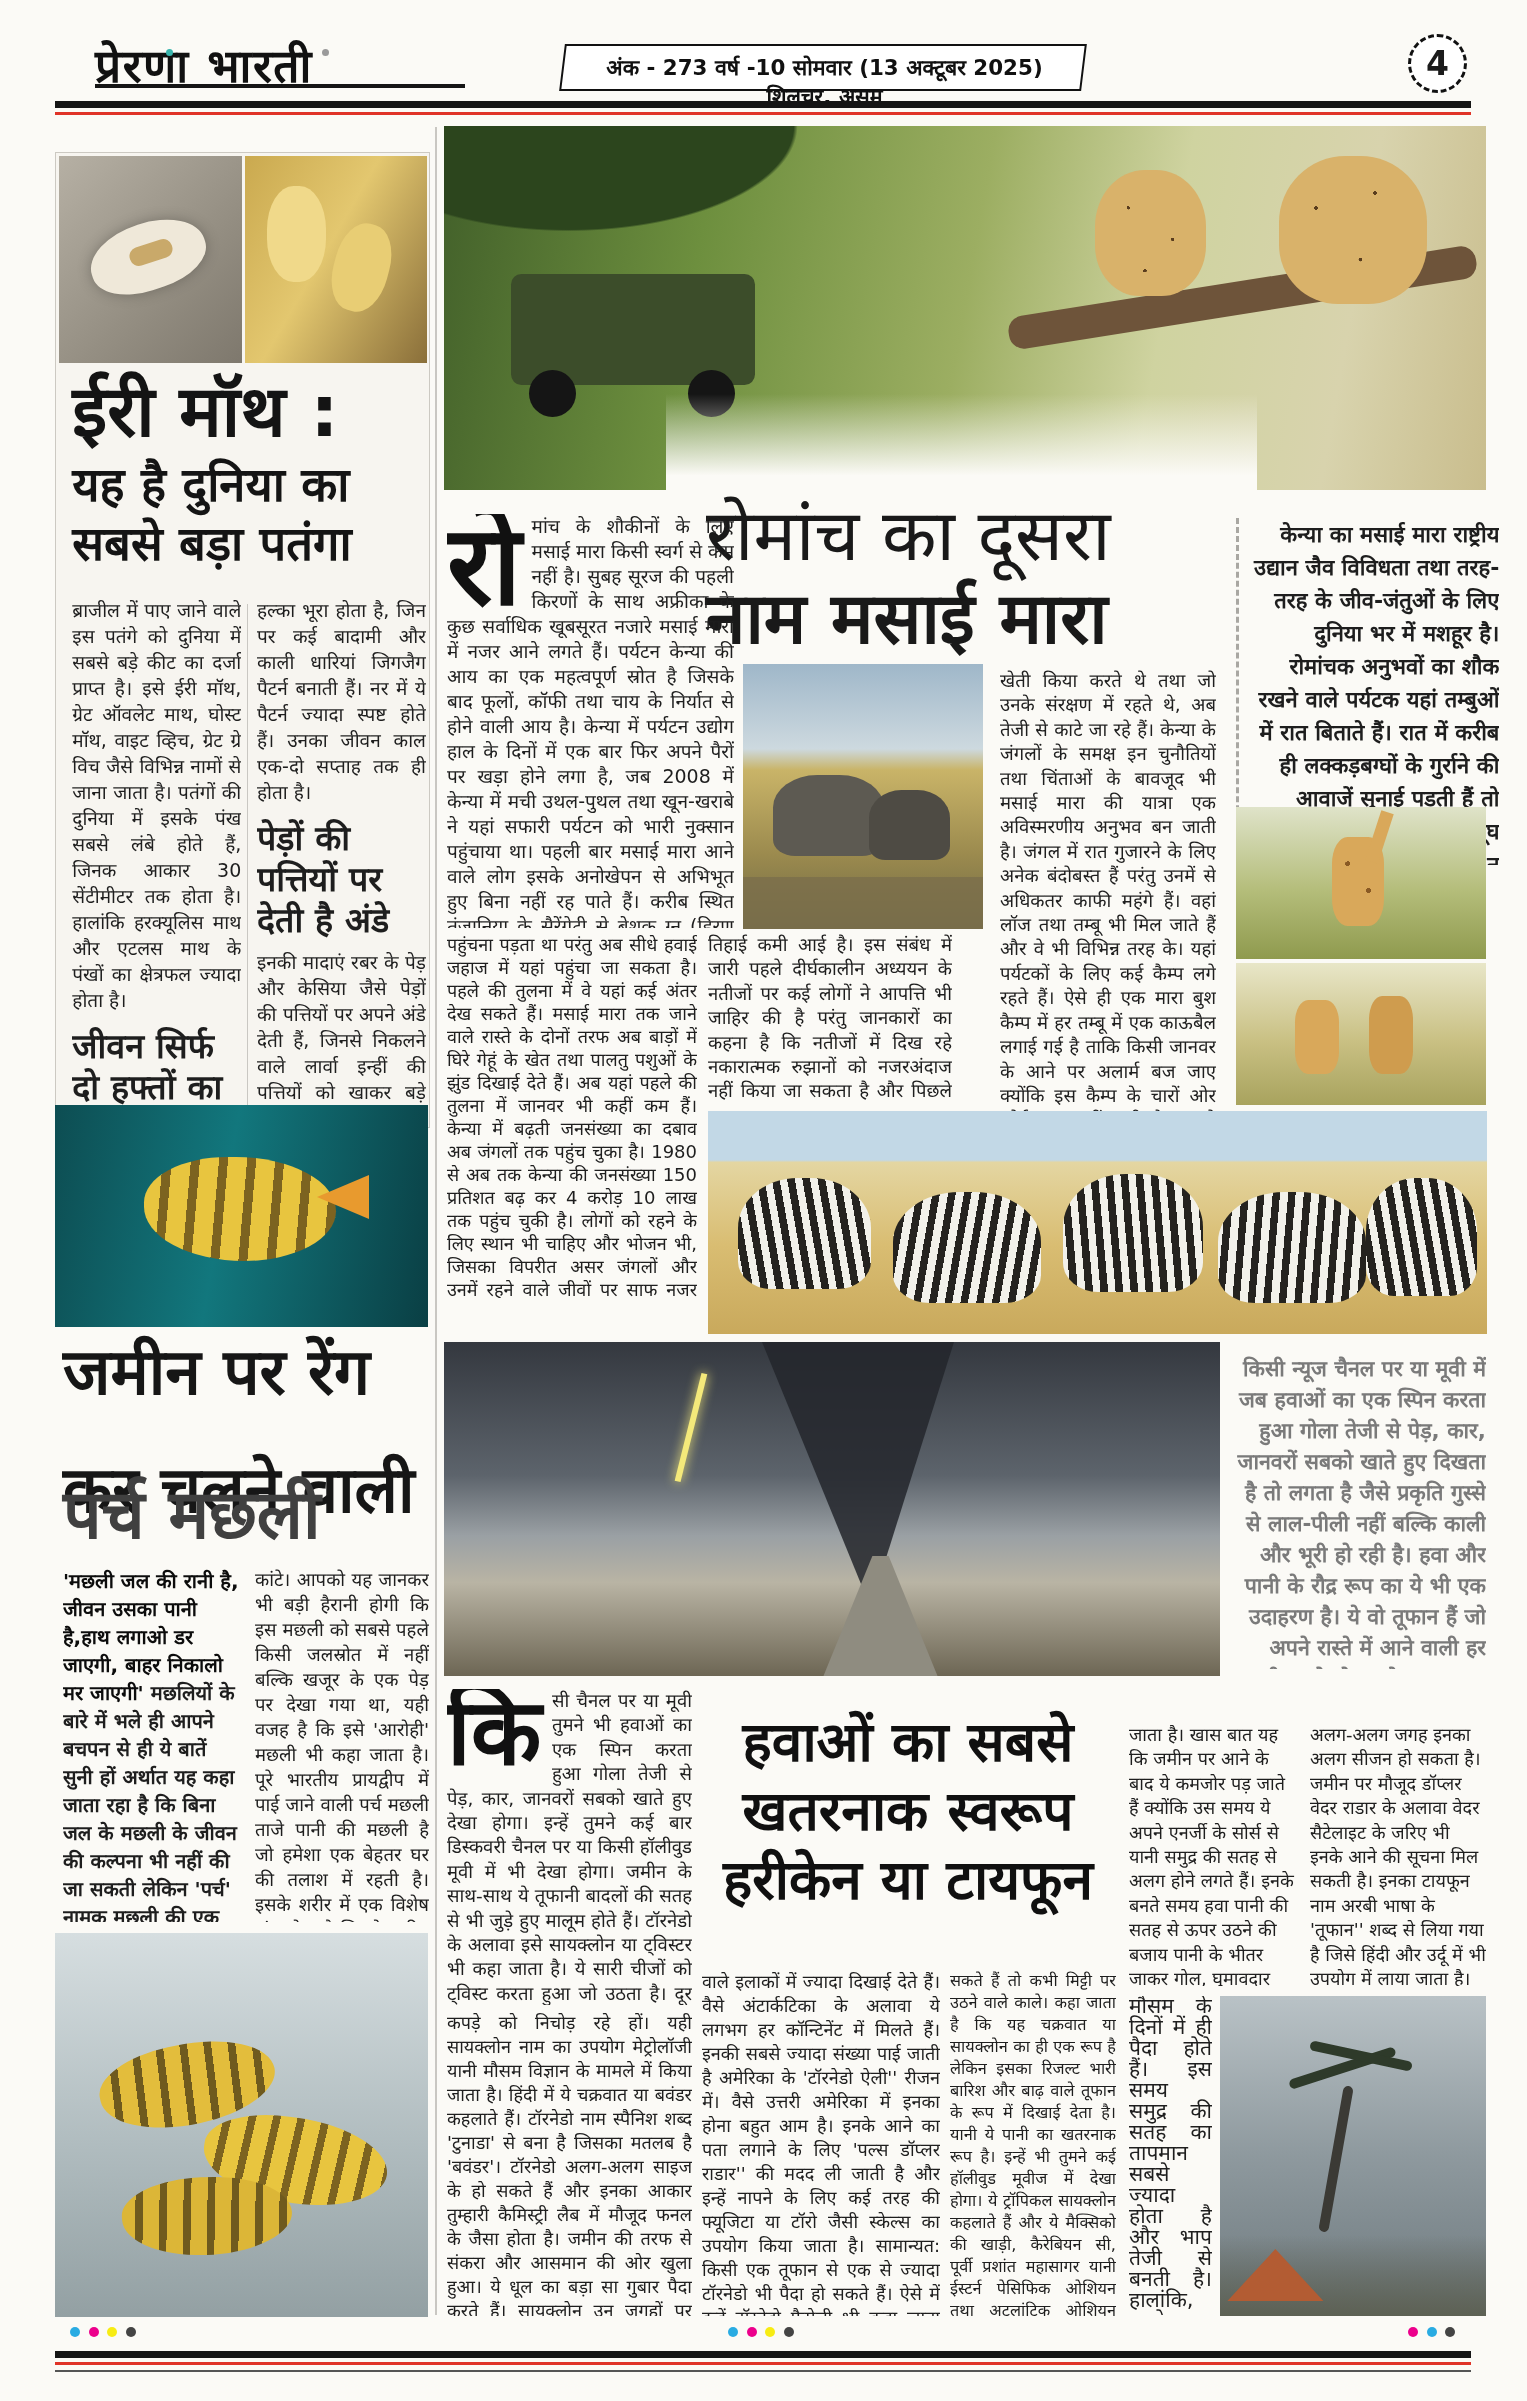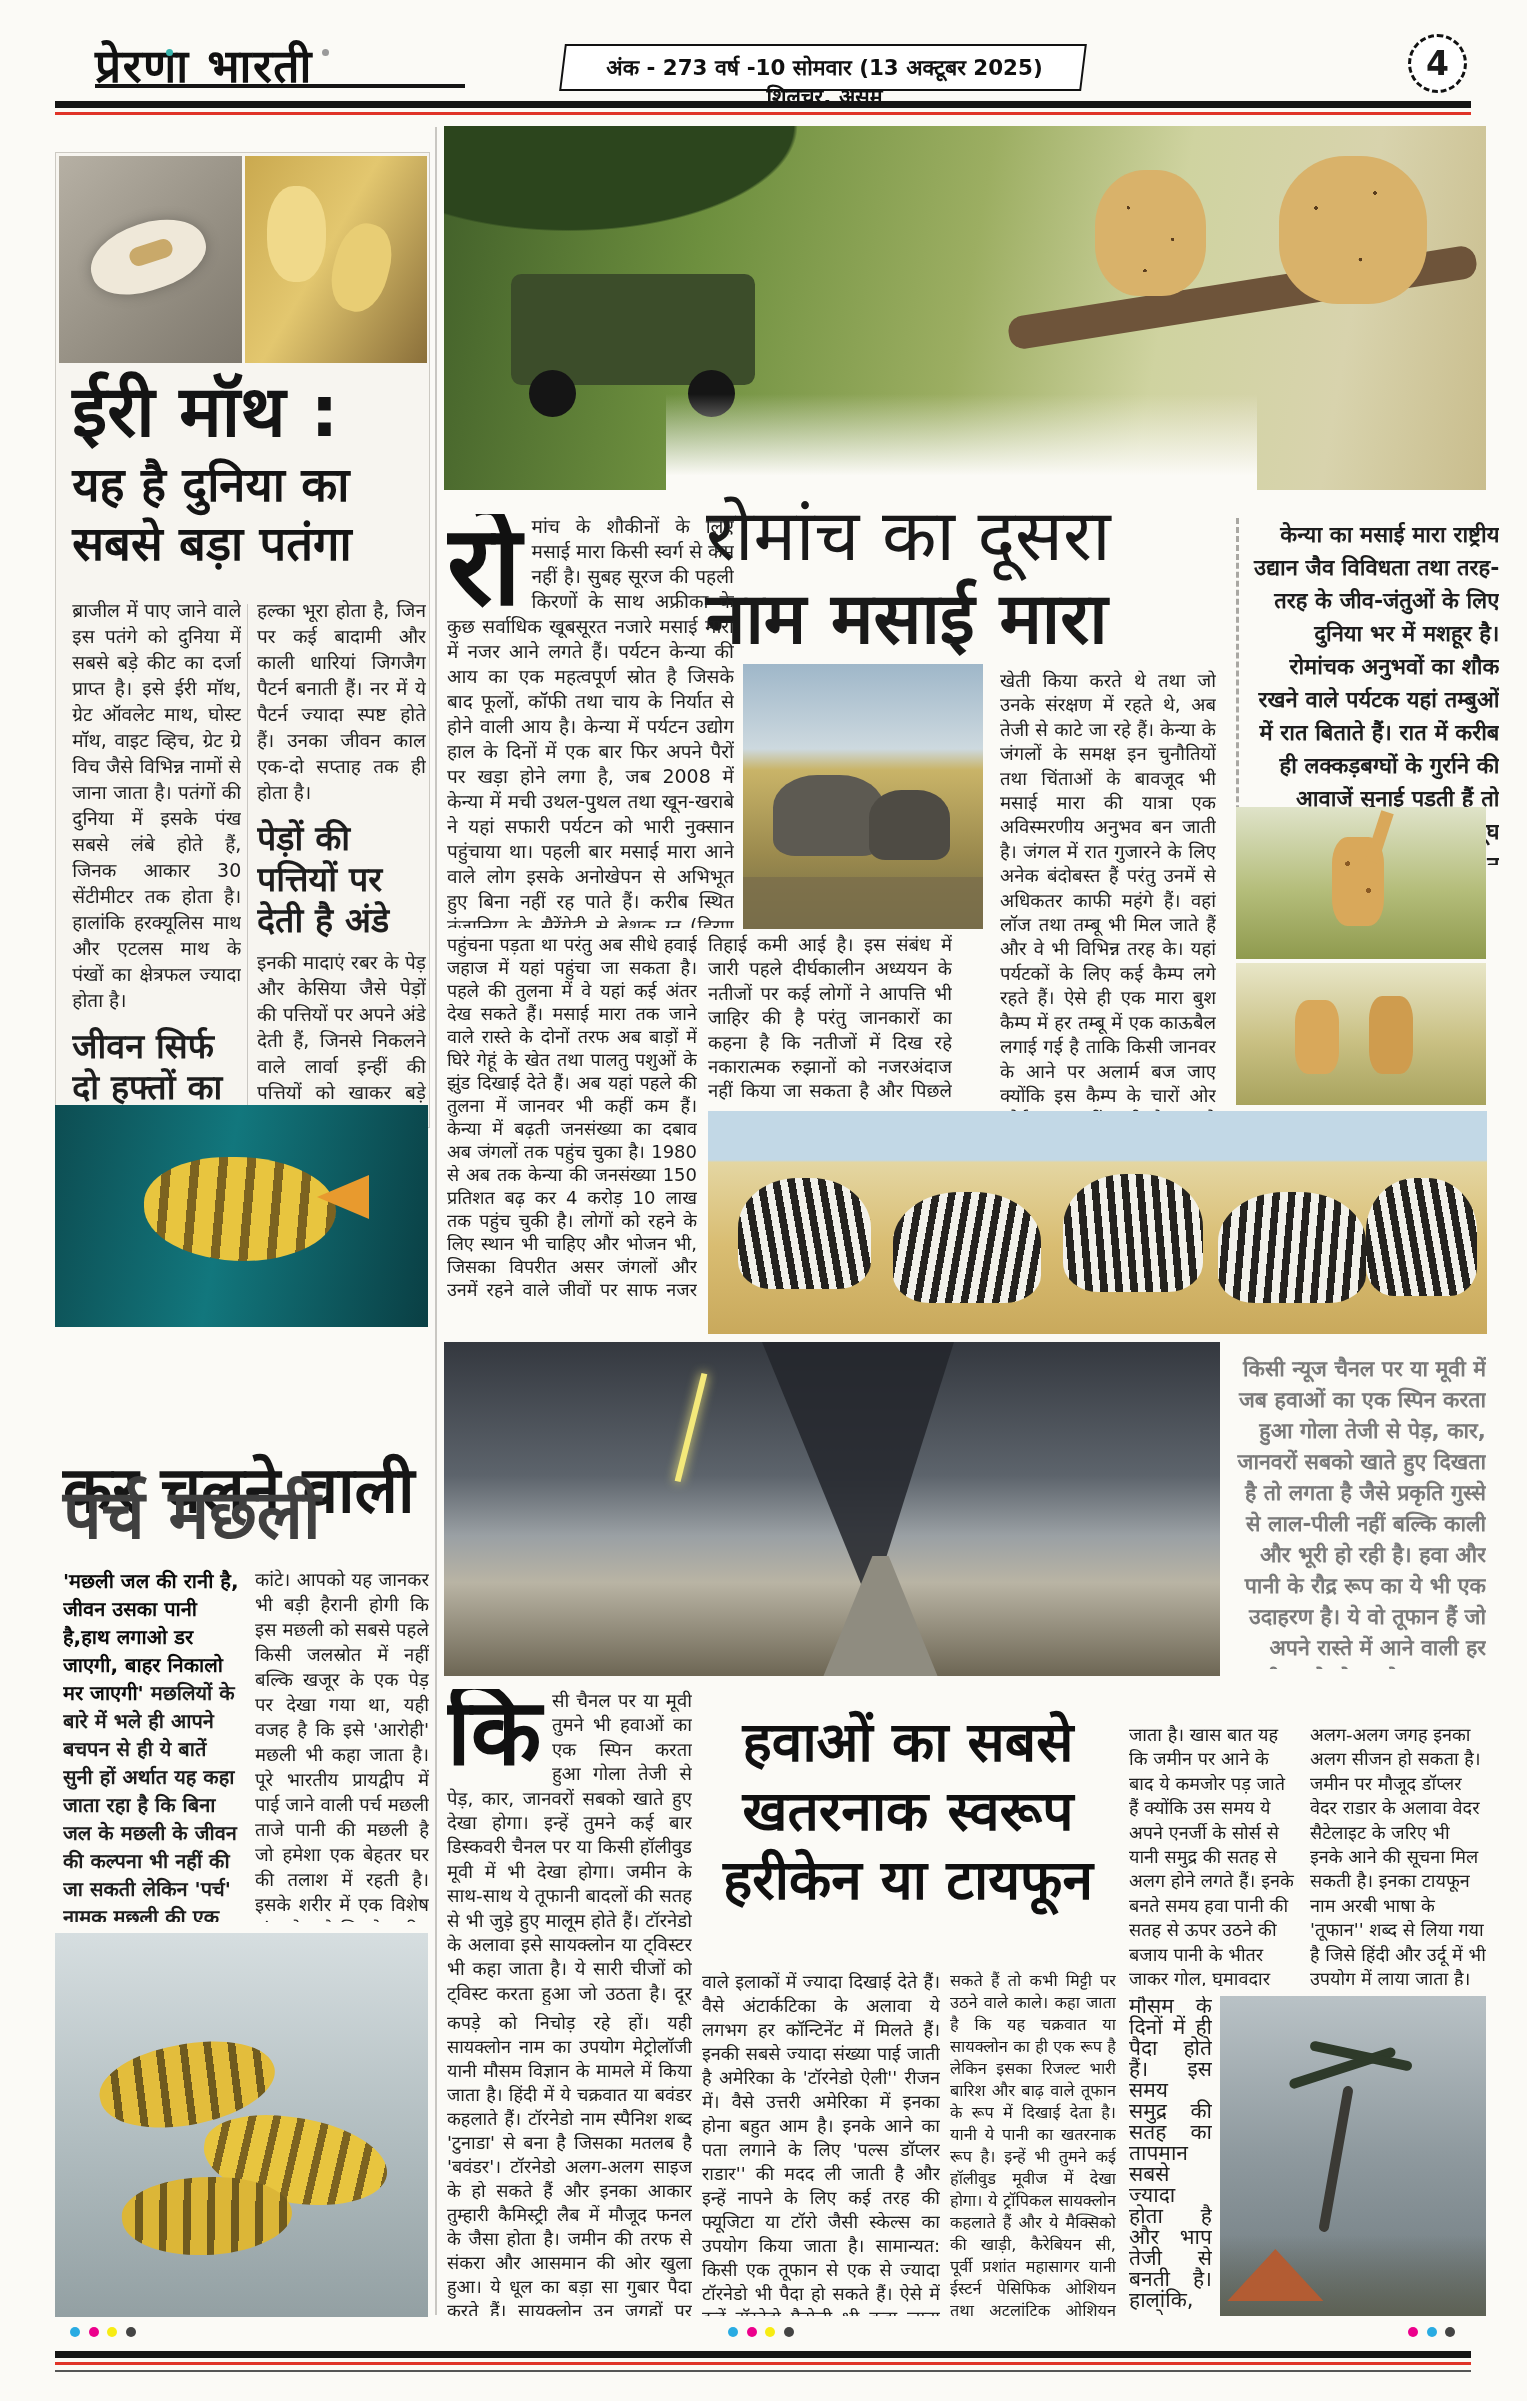--- a/index.html
+++ b/index.html
@@ -67,20 +67,21 @@
       
       
     </div>
   </div>
 
   <div class="photo" style="left:55px;top:1105px;width:373px;height:222px;background:linear-gradient(100deg,#0d4d52,#12777d 45%,#0a3f44);">
     <div class="shape" style="left:89px;top:52px;width:192px;height:104px;border-radius:50% 60% 55% 60%;background:repeating-linear-gradient(95deg,#e8c53f 0 19px,#7c6320 19px 28px);"></div>
     <div class="shape" style="left:262px;top:70px;width:52px;height:44px;background:#e89a2e;clip-path:polygon(0 50%,100% 0,100% 100%);"></div>
   </div>
 
+  <div class="abs" style="left:63px;top:1338px;font-size:64px;font-weight:bold;line-height:1.08;color:#161616;">जमीन पर रेंग</div>
   <div class="abs" style="left:63px;top:1456px;font-size:64px;font-weight:bold;line-height:1.08;color:#161616;">कर चलने वाली</div>
   <div class="abs" style="left:63px;top:1479px;font-size:68px;font-weight:bold;line-height:1.05;color:#404040;">पर्च मछली</div>
 
   <div class="col" style="left:63px;top:1567px;width:177px;height:355px;font-size:20px;line-height:28px;font-weight:bold;text-align:left;">
     <span style="color:#0c0c0c;">'मछली जल की रानी है, जीवन उसका पानी है,हाथ लगाओ डर जाएगी, बाहर निकालो मर जाएगी'</span>
     <span>मछलियों के बारे में भले ही आपने बचपन से ही ये बातें सुनी हों अर्थात यह कहा जाता रहा है कि बिना जल के मछली के जीवन की कल्पना भी नहीं की जा सकती लेकिन 'पर्च' नामक मछली की एक प्रजाति ऐसी भी है, जो न सिर्फ पानी से बाहर भी 12 घंटे तक जीवित रह सकती है बल्कि जमीन पर रेंग कर चल भी सकती है। अन्य प्रकार की मछलियों को पक्षी भले ही न छोड़ें पर पर्च मछली को पक्षी नहीं खाते। कारण है पर्च में पाए जाने वाले</span>
   </div>
   <div class="col" style="left:255px;top:1567px;width:174px;height:355px;font-size:18.5px;line-height:25px;">कांटे। आपको यह जानकर भी बड़ी हैरानी होगी कि इस मछली को सबसे पहले किसी जलस्रोत में नहीं बल्कि खजूर के एक पेड़ पर देखा गया था, यही वजह है कि इसे 'आरोही' मछली भी कहा जाता है। पूरे भारतीय प्रायद्वीप में पाई जाने वाली पर्च मछली ताजे पानी की मछली है जो हमेशा एक बेहतर घर की तलाश में रहती है। इसके शरीर में एक विशेष अंग होता है जिसके जरिए यह पानी के बाहर भी सांस ले पाती है। यदि पानी स्थिर हो जाए या फिर ज्यादा दूषित हो जाए तो यह पानी से बाहर आकर नए घर की तलाश शुरू कर देती है। पानी से बाहर यह करीब 12 घंटे तक जीवित रह सकती है, बशर्ते कि इसके गलफड़े नम बने रहें। पानी से बाहर सांस लेने की अपनी अद्भुत क्षमता के कारण ही यह अपना रास्ता खोज लेती है।</div>
 
   <div class="photo" style="left:55px;top:1933px;width:373px;height:384px;background:linear-gradient(#d6dee0,#b0bcbf 55%,#93a0a3);">

